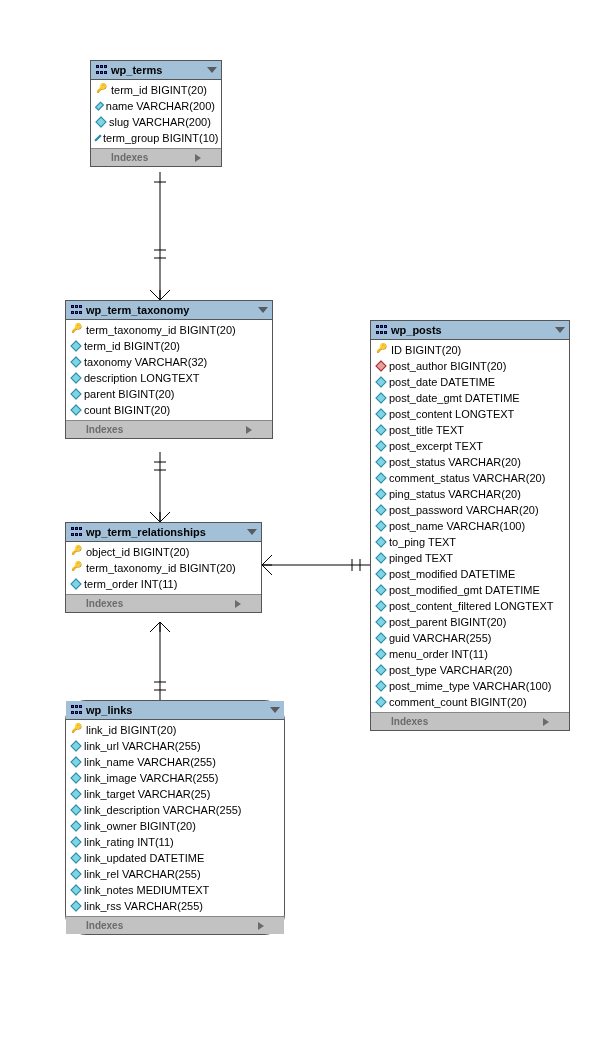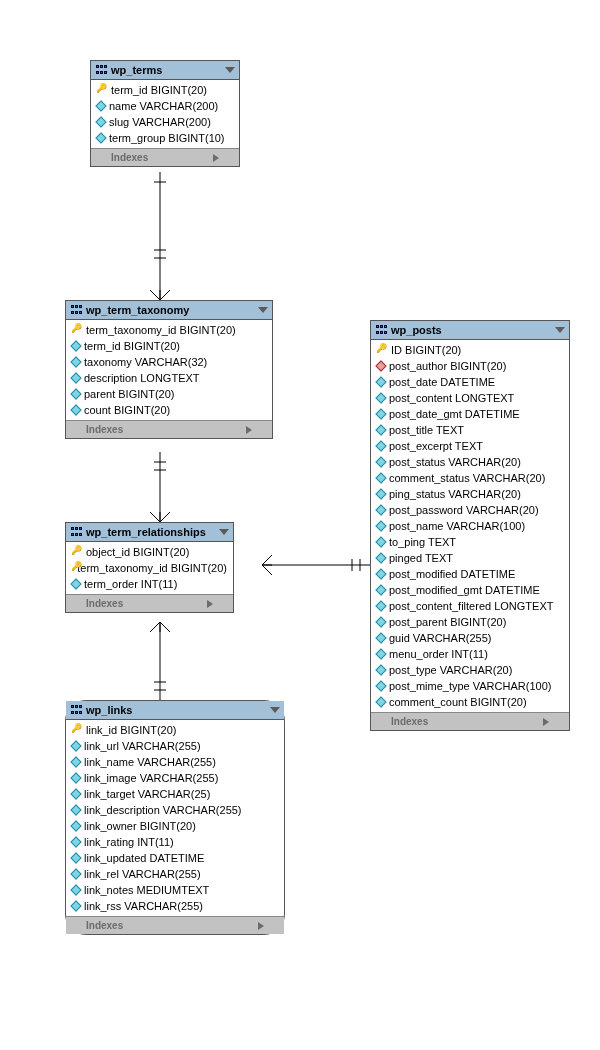--- a/index.html
+++ b/index.html
@@ -158,21 +158,21 @@
   <line x1="262" y1="565" x2="370" y2="565"></line>
 
   <line x1="272" y1="555" x2="262" y2="565"></line>
   <line x1="272" y1="575" x2="262" y2="565"></line>
   <line x1="272" y1="565" x2="262" y2="565"></line>
 
   <line x1="360" y1="559" x2="360" y2="571"></line>
   <line x1="352" y1="559" x2="352" y2="571"></line>
 </svg>
 
-<div class="table-box" style="left:90px; top:60px; width:150px;">
+<div class="table-box" style="left:90px; top:60px; width:132px;">
   <div class="table-header">
     <span class="left">
       <span class="grid-icon">
           <span></span>
           <span></span>
           <span></span>
           <span></span>
           <span></span>
           <span></span>
         </span>
@@ -244,21 +244,21 @@
         <span class="diamond"></span>
         <span>count BIGINT(20)</span>
       </div>
     </div>
   <div class="indexes-bar">
     <span>Indexes</span>
     <span class="tri"></span>
   </div>
 </div>
 
-<div class="table-box" style="left:65px; top:522px; width:169px;">
+<div class="table-box" style="left:65px; top:522px; width:197px;">
   <div class="table-header">
     <span class="left">
       <span class="grid-icon">
           <span></span>
           <span></span>
           <span></span>
           <span></span>
           <span></span>
           <span></span>
         </span>
@@ -380,25 +380,25 @@
       <div class="col-row">
         <span class="diamond red"></span>
         <span>post_author BIGINT(20)</span>
       </div>
       <div class="col-row">
         <span class="diamond"></span>
         <span>post_date DATETIME</span>
       </div>
       <div class="col-row">
         <span class="diamond"></span>
+        <span>post_date_gmt DATETIME</span>
+      </div>
+      <div class="col-row">
+        <span class="diamond"></span>
         <span>post_content LONGTEXT</span>
-      </div>
-      <div class="col-row">
-        <span class="diamond"></span>
-        <span>post_date_gmt DATETIME</span>
       </div>
       <div class="col-row">
         <span class="diamond"></span>
         <span>post_title TEXT</span>
       </div>
       <div class="col-row">
         <span class="diamond"></span>
         <span>post_excerpt TEXT</span>
       </div>
       <div class="col-row">

